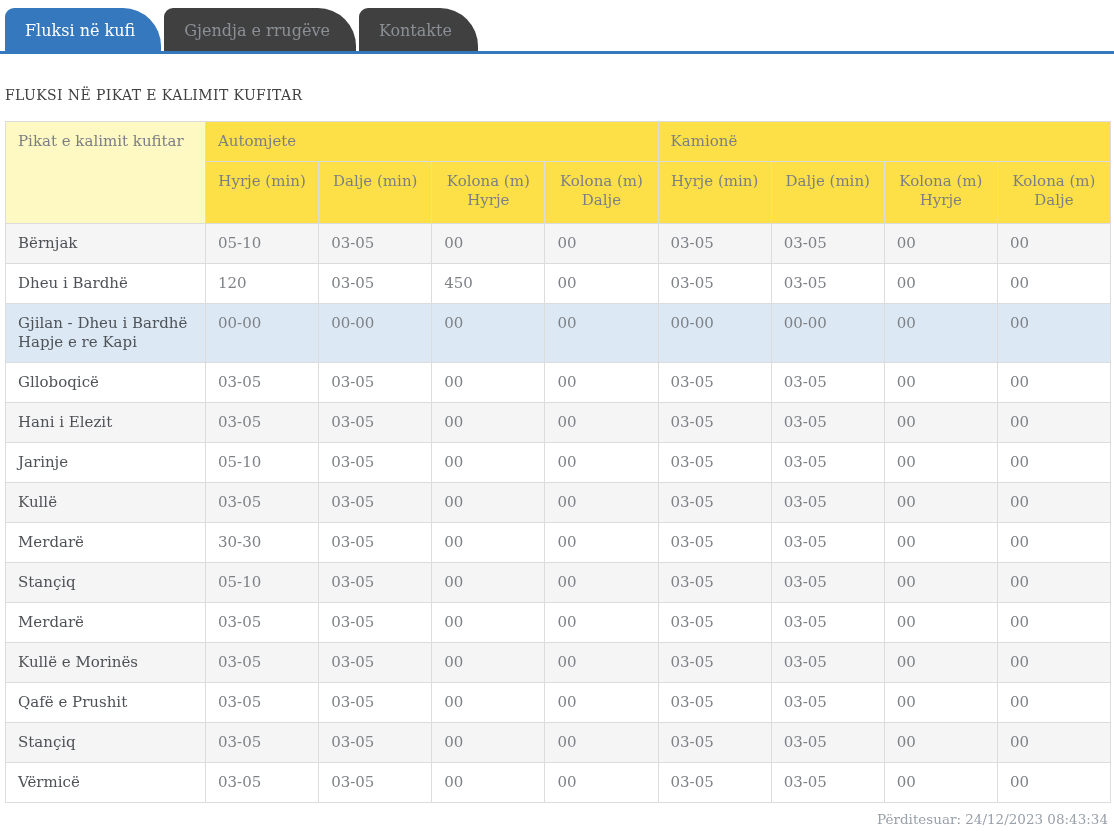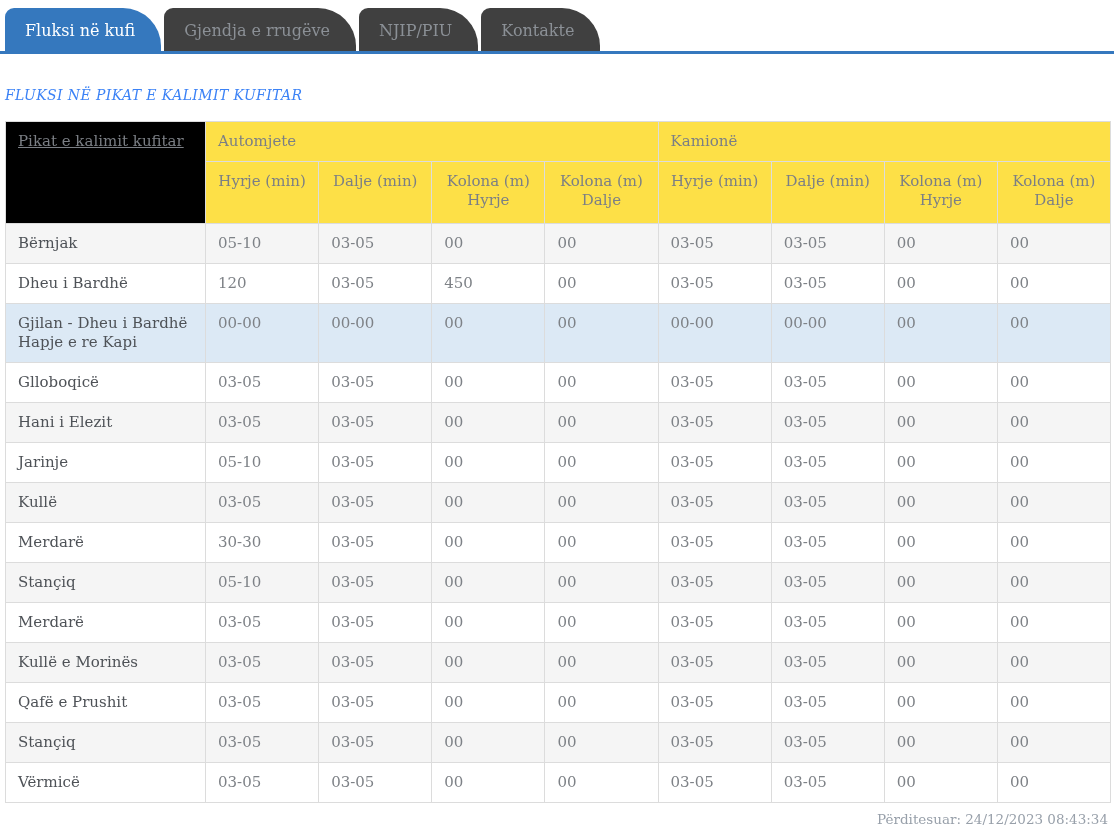--- a/index.html
+++ b/index.html
@@ -29,23 +29,22 @@
     cursor: pointer;
   }
   .tab.active {
     background: var(--accent, #3578be);
     color: #ffffff;
   }
   .content { padding: 0 4px 0 5px; }
   .page-title {
     margin: 33px 0 18px 0;
     font-size: 14px;
-    color: #3b82f6;
+    color: #404040;
     letter-spacing: 0.4px;
-    font-style: italic;
   }
   table {
     width: 1105px;
     border-collapse: collapse;
     table-layout: fixed;
   }
   col.c-name { width: 200px; }
   col.c-val  { width: 113.125px; }
   th, td {
     border: 1px solid #dcdcdc;
@@ -54,21 +53,21 @@
     padding: 10px 12px;
     font-weight: normal;
     line-height: 19px;
     overflow: hidden;
   }
   thead th {
     color: #7b7f85;
     font-size: 15px;
     background: #fde047;
   }
-  th.corner { background: #000000; text-decoration: underline; }
+  th.corner { background: #fef9c3; }
   tr.group-row th { height: 39px; }
   tr.sub-row th { height: 62px; text-align: center; }
   tbody td {
     font-size: 15px;
     color: #7e8287;
     height: 40px;
   }
   tbody td.name { color: #4e5257; }
   tbody tr:nth-child(odd) { background: #f5f5f5; }
   tbody tr.highlight,
@@ -80,21 +79,20 @@
     font-size: 13.5px;
     padding: 8px 2px 10px 0;
   }
 </style>
 </head>
 <body>
 
 <div class="tabbar">
     <div class="tab active">Fluksi në kufi</div>
     <div class="tab">Gjendja e rrugëve</div>
-    <div class="tab">NJIP/PIU</div>
     <div class="tab">Kontakte</div>
   </div>
 
 <div class="content">
   <div class="page-title">FLUKSI NË PIKAT E KALIMIT KUFITAR</div>
 
   <table>
     <colgroup>
       <col class="c-name">
       <col class="c-val">

